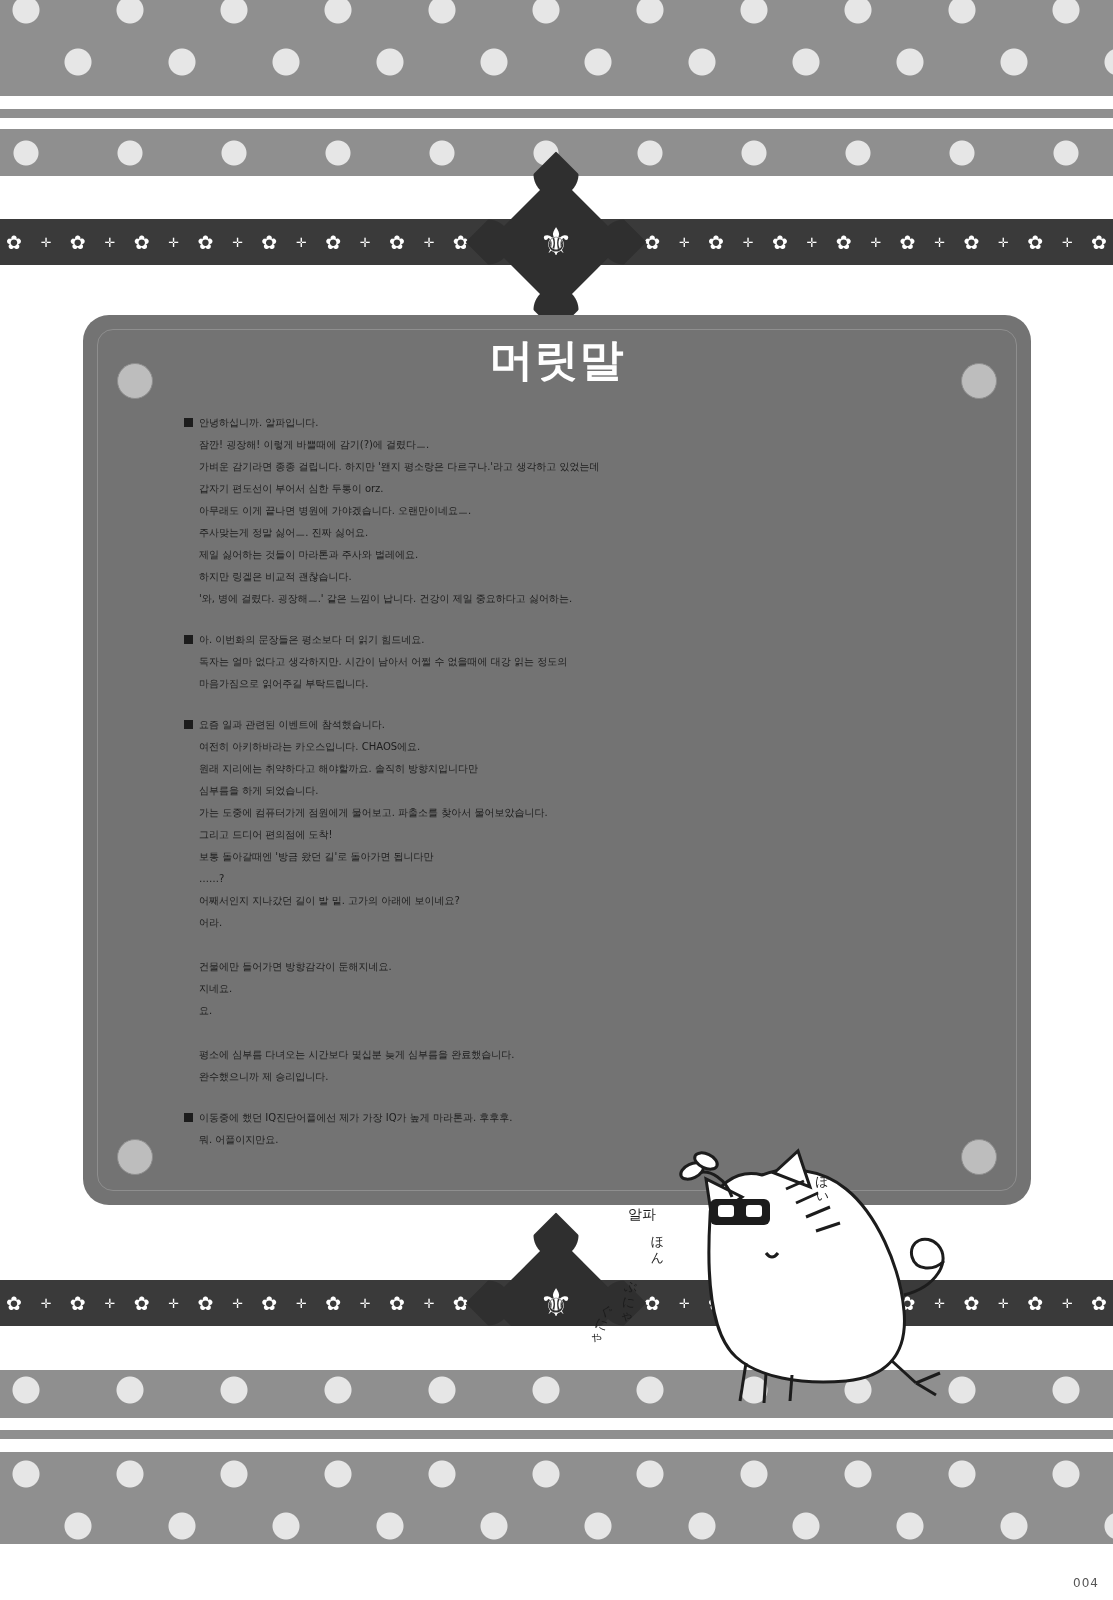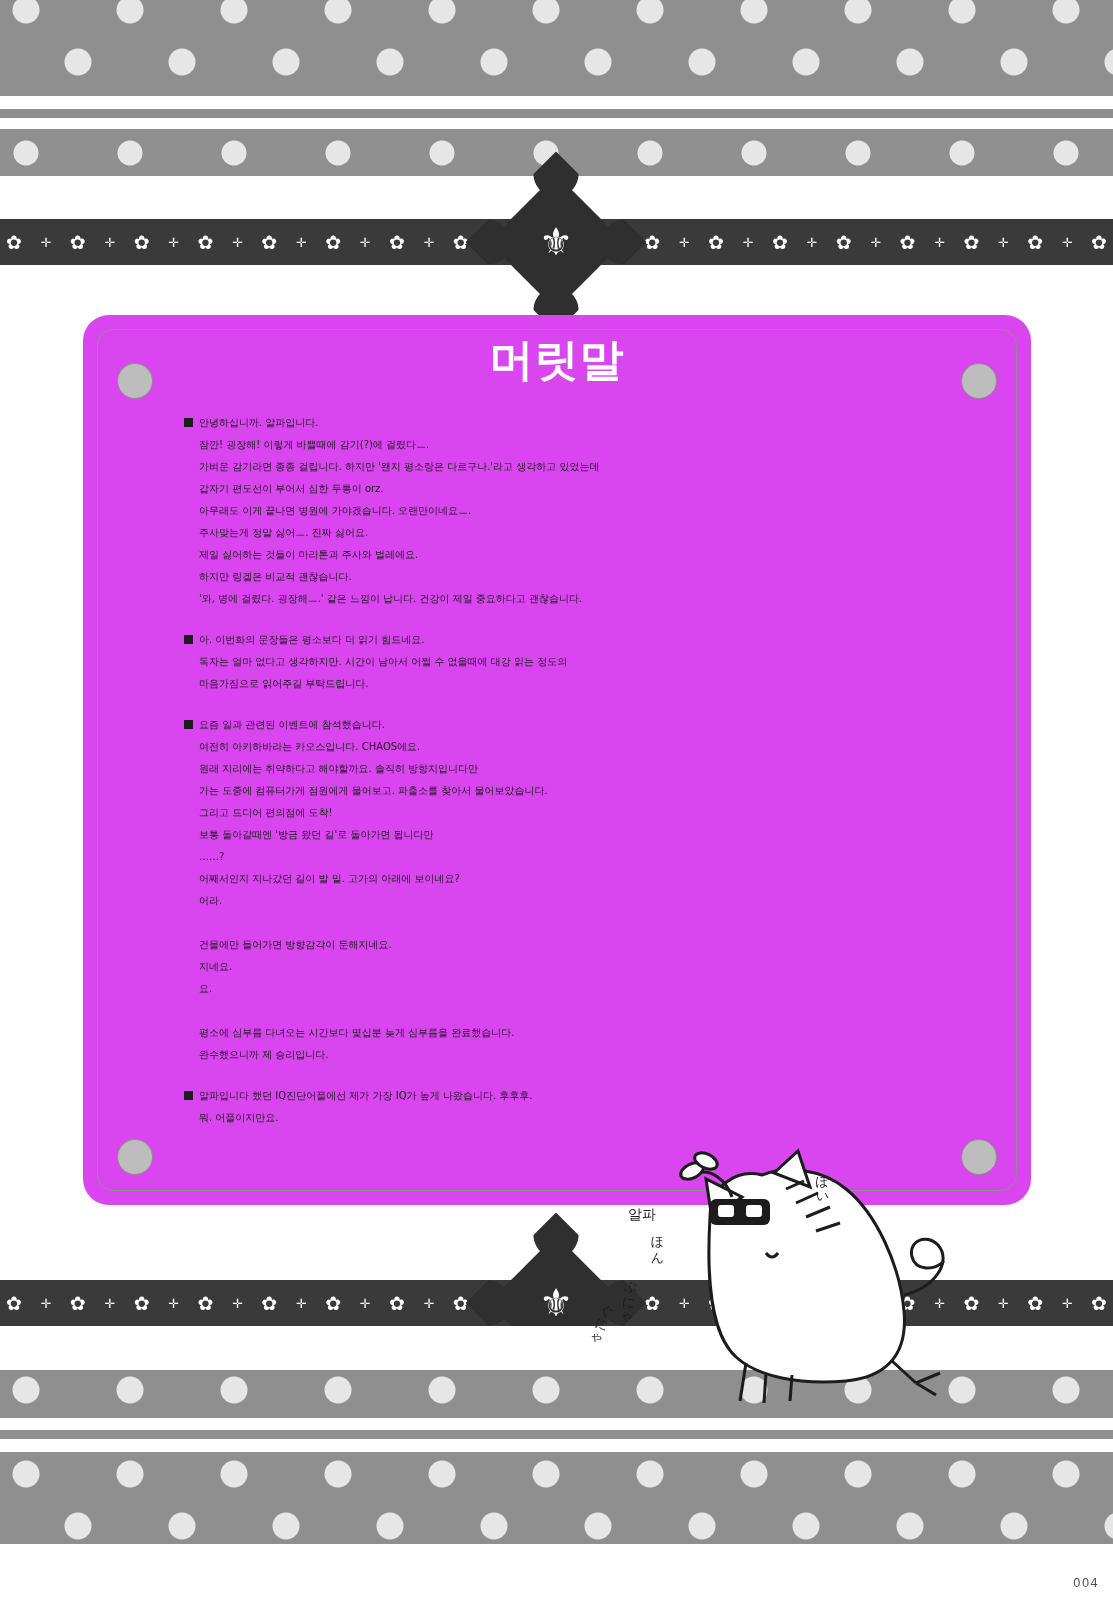--- a/index.html
+++ b/index.html
@@ -176,21 +176,21 @@
     left: 0; top: 1544px;
     width: 1113px; height: 56px;
     background: #ffffff;
   }
 
   
   .panel {
     position: absolute;
     left: 83px; top: 315px;
     width: 948px; height: 890px;
-    background: #d946ef;
+    background: #737373;
     border-radius: 26px;
     box-sizing: border-box;
   }
   .panel-inner {
     position: absolute;
     left: 14px; top: 14px;
     right: 14px; bottom: 14px;
     border: 1px solid #8e8e8e;
     border-radius: 16px;
     box-sizing: border-box;
@@ -341,50 +341,51 @@
       <div class="para">
         <span class="bullet"></span>
         <div class="line">안녕하십니까. 알파입니다.</div>
         <div class="line">잠깐! 굉장해! 이렇게 바쁠때에 감기(?)에 걸렸다ㅡ.</div>
         <div class="line">가벼운 감기라면 종종 걸립니다. 하지만 '왠지 평소랑은 다르구나.'라고 생각하고 있었는데</div>
         <div class="line">갑자기 편도선이 부어서 심한 두통이 orz.</div>
         <div class="line">아무래도 이게 끝나면 병원에 가야겠습니다. 오랜만이네요ㅡ.</div>
         <div class="line">주사맞는게 정말 싫어ㅡ. 진짜 싫어요.</div>
         <div class="line">제일 싫어하는 것들이 마라톤과 주사와 벌레에요.</div>
         <div class="line">하지만 링겔은 비교적 괜찮습니다.</div>
-        <div class="line">'와, 병에 걸렸다. 굉장해ㅡ.' 같은 느낌이 납니다. 건강이 제일 중요하다고 괜찮습니다.</div>
+        <div class="line">'와, 병에 걸렸다. 굉장해ㅡ.' 같은 느낌이 납니다. 건강이 제일 중요하다고 싫어하는.</div>
       </div>
       <div class="para">
         <span class="bullet"></span>
         <div class="line">아. 이번화의 문장들은 평소보다 더 읽기 힘드네요.</div>
         <div class="line">독자는 얼마 없다고 생각하지만. 시간이 남아서 어쩔 수 없을때에 대강 읽는 정도의</div>
         <div class="line">마음가짐으로 읽어주길 부탁드립니다.</div>
       </div>
       <div class="para">
         <span class="bullet"></span>
         <div class="line">요즘 일과 관련된 이벤트에 참석했습니다.</div>
         <div class="line">여전히 아키하바라는 카오스입니다. CHAOS에요.</div>
         <div class="line">원래 지리에는 취약하다고 해야할까요. 솔직히 방향치입니다만</div>
+        <div class="line">심부름을 하게 되었습니다.</div>
         <div class="line">가는 도중에 컴퓨터가게 점원에게 물어보고. 파출소를 찾아서 물어보았습니다.</div>
         <div class="line">그리고 드디어 편의점에 도착!</div>
         <div class="line">보통 돌아갈때엔 '방금 왔던 길'로 돌아가면 됩니다만</div>
         <div class="line">……?</div>
         <div class="line">어째서인지 지나갔던 길이 발 밑. 고가의 아래에 보이네요?</div>
         <div class="line">어라.</div>
         <div class="blank-line"></div>
         <div class="line">건물에만 들어가면 방향감각이 둔해지네요.</div>
         <div class="line">지네요.</div>
         <div class="line">요.</div>
         <div class="blank-line"></div>
         <div class="line">평소에 심부름 다녀오는 시간보다 몇십분 늦게 심부름을 완료했습니다.</div>
         <div class="line">완수했으니까 제 승리입니다.</div>
       </div>
       <div class="para">
         <span class="bullet"></span>
-        <div class="line">알파입니다 했던 IQ진단어플에선 제가 가장 IQ가 높게 나왔습니다. 후후후.</div>
+        <div class="line">이동중에 했던 IQ진단어플에선 제가 가장 IQ가 높게 마라톤과. 후후후.</div>
         <div class="line">뭐. 어플이지만요.</div>
       </div>
     </div>
 
   <div class="signature">알파</div>
 </div>
 
 <div class="ribbon ribbon-bottom">
   <div class="ribbon-flowers">
     <span>✿</span>

